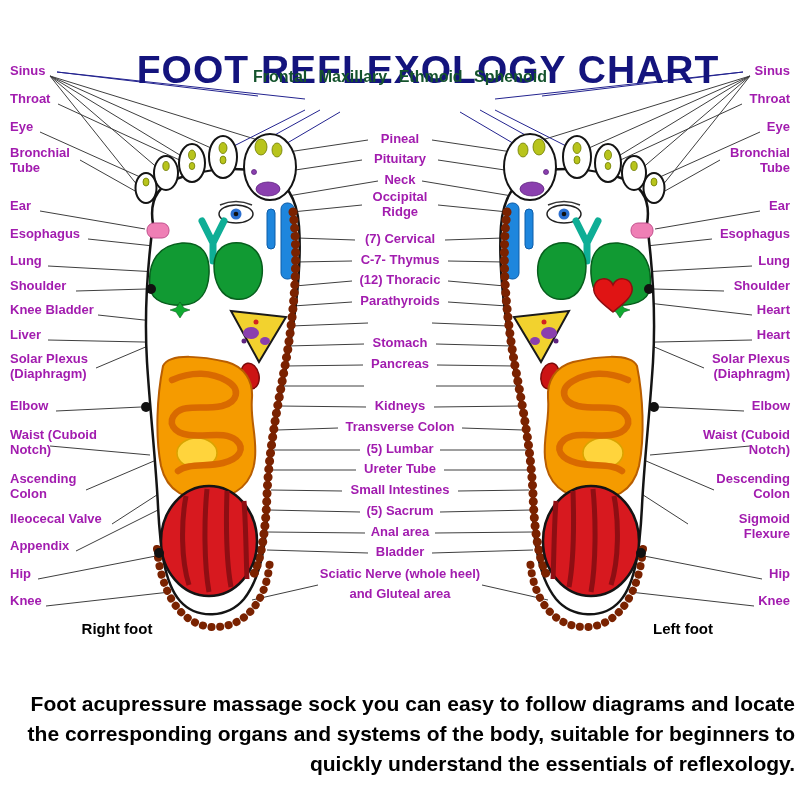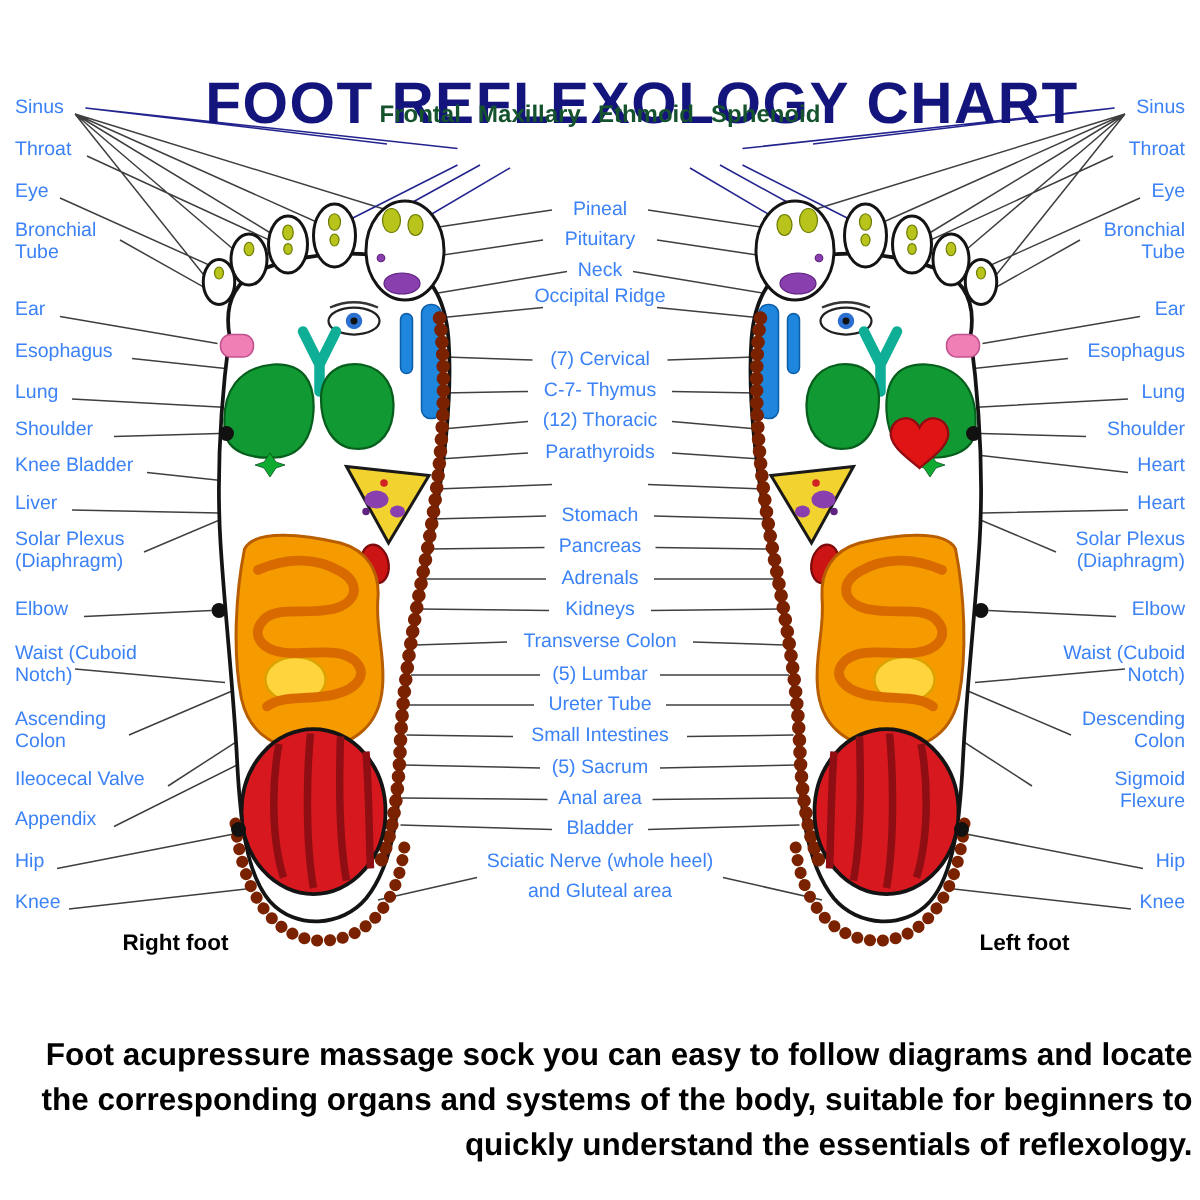--- a/index.html
+++ b/index.html
@@ -3,21 +3,21 @@
 <meta charset="utf-8">
 <style>
   html,body{margin:0;padding:0;background:#fff;}
   body{width:800px;height:800px;font-family:"Liberation Sans",sans-serif;}
   .stage{position:relative;width:800px;height:800px;background:#fff;overflow:hidden;}
   svg.diagram{position:absolute;top:0;left:0;}
   .title{position:absolute;top:22px;left:0;width:100%;text-align:center;
          font-size:39px;font-weight:800;letter-spacing:1px;color:#14147d;margin-left:28px;}
   .subtitle{position:absolute;top:68px;left:0;width:100%;text-align:center;
          font-size:16px;font-weight:700;color:#14532d;word-spacing:7px;}
-  .lbl{position:absolute;font-size:13px;font-weight:400;color:#3b82f6;line-height:1.12;}
+  .lbl{position:absolute;font-size:13px;font-weight:700;color:#a21caf;line-height:1.12;}
   .lbl.L{left:10px;width:118px;text-align:left;}
   .lbl.R{right:10px;width:118px;text-align:right;}
   .lbl.C{left:310px;width:180px;text-align:center;}
   .footcap{position:absolute;font-size:15px;font-weight:700;color:#000;text-align:center;}
   .caption{position:absolute;top:668px;left:5px;width:790px;text-align:right;
          font-size:21px;font-weight:600;color:#000;line-height:1.42;}
   .lead{stroke:#3f3f3f;stroke-width:1;fill:none;}
   .lead.navy{stroke:#23238f;}
 </style>
 </head>
@@ -156,21 +156,20 @@
   <div class="lbl C" style="top:132px">Pineal</div>
   <div class="lbl C" style="top:152px">Pituitary</div>
   <div class="lbl C" style="top:173px">Neck</div>
   <div class="lbl C" style="top:190px;left:355px;width:90px">Occipital Ridge</div>
   <div class="lbl C" style="top:232px">(7) Cervical</div>
   <div class="lbl C" style="top:253px">C-7- Thymus</div>
   <div class="lbl C" style="top:273px">(12) Thoracic</div>
   <div class="lbl C" style="top:294px">Parathyroids</div>
   <div class="lbl C" style="top:336px">Stomach</div>
   <div class="lbl C" style="top:357px">Pancreas</div>
-  <div class="lbl C" style="top:378px">Adrenals</div>
   <div class="lbl C" style="top:399px">Kidneys</div>
   <div class="lbl C" style="top:420px">Transverse Colon</div>
   <div class="lbl C" style="top:442px">(5) Lumbar</div>
   <div class="lbl C" style="top:462px">Ureter Tube</div>
   <div class="lbl C" style="top:483px">Small Intestines</div>
   <div class="lbl C" style="top:504px">(5) Sacrum</div>
   <div class="lbl C" style="top:525px">Anal area</div>
   <div class="lbl C" style="top:545px">Bladder</div>
   <div class="lbl C" style="top:567px">Sciatic Nerve (whole heel)</div>
   <div class="lbl C" style="top:587px">and Gluteal area</div>

